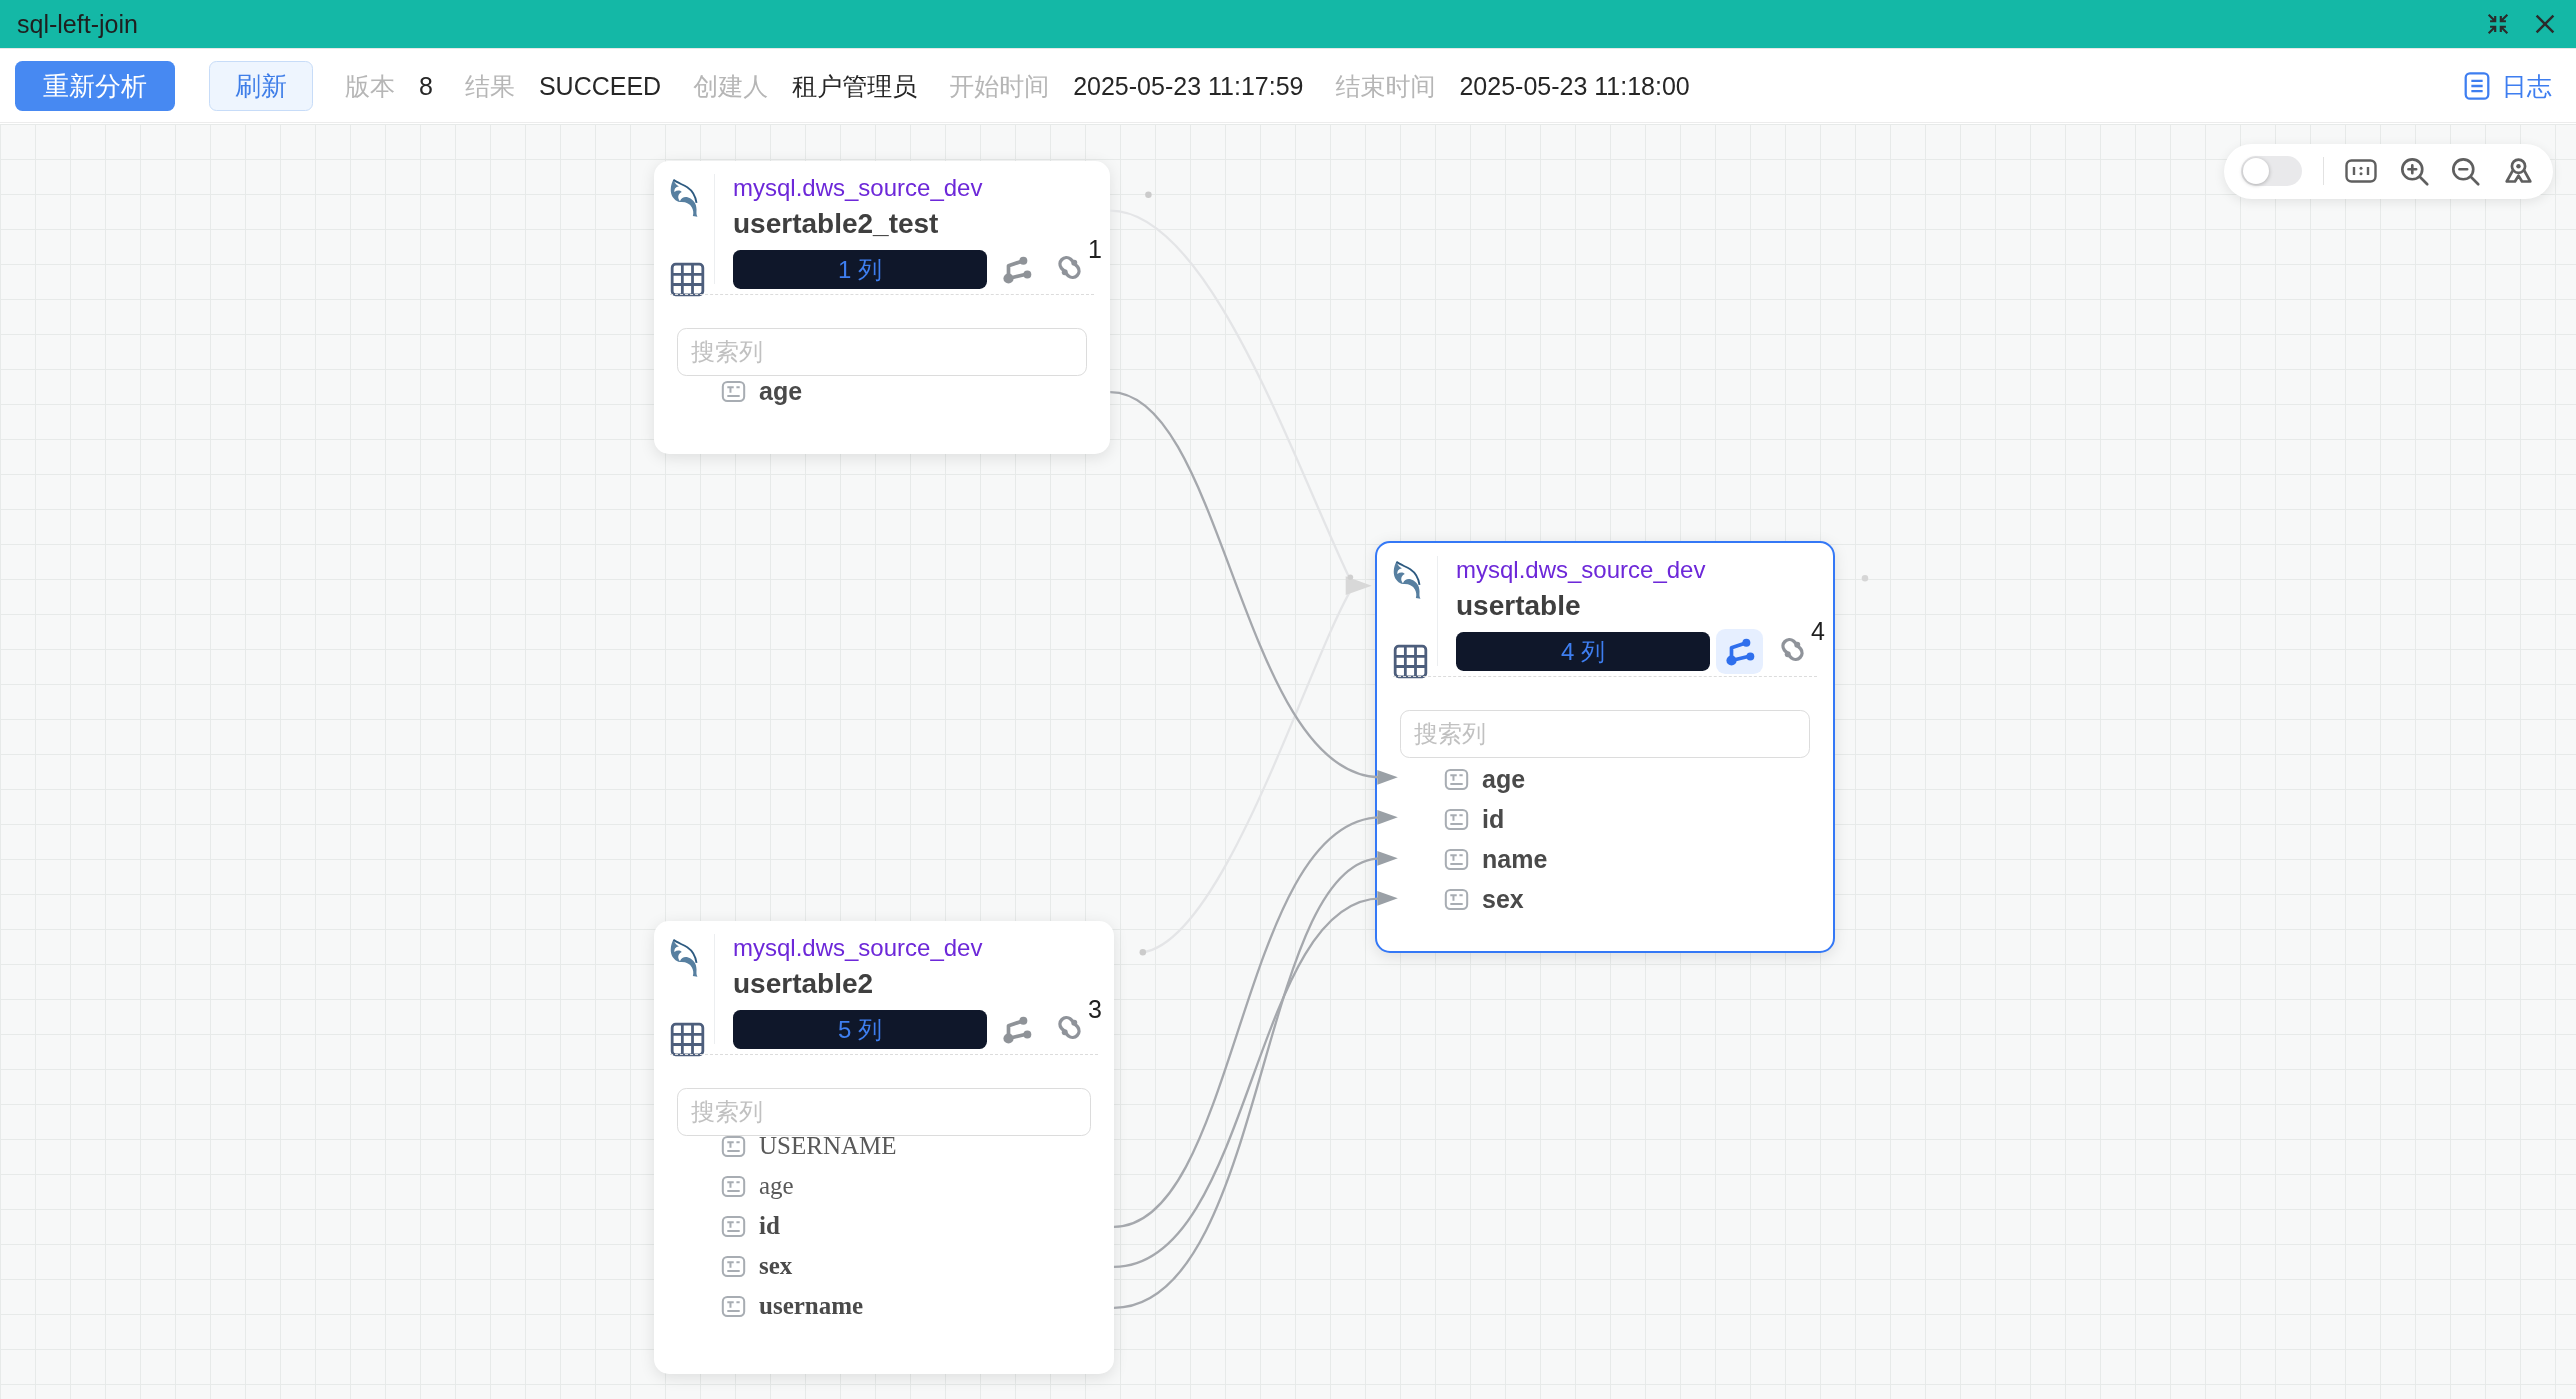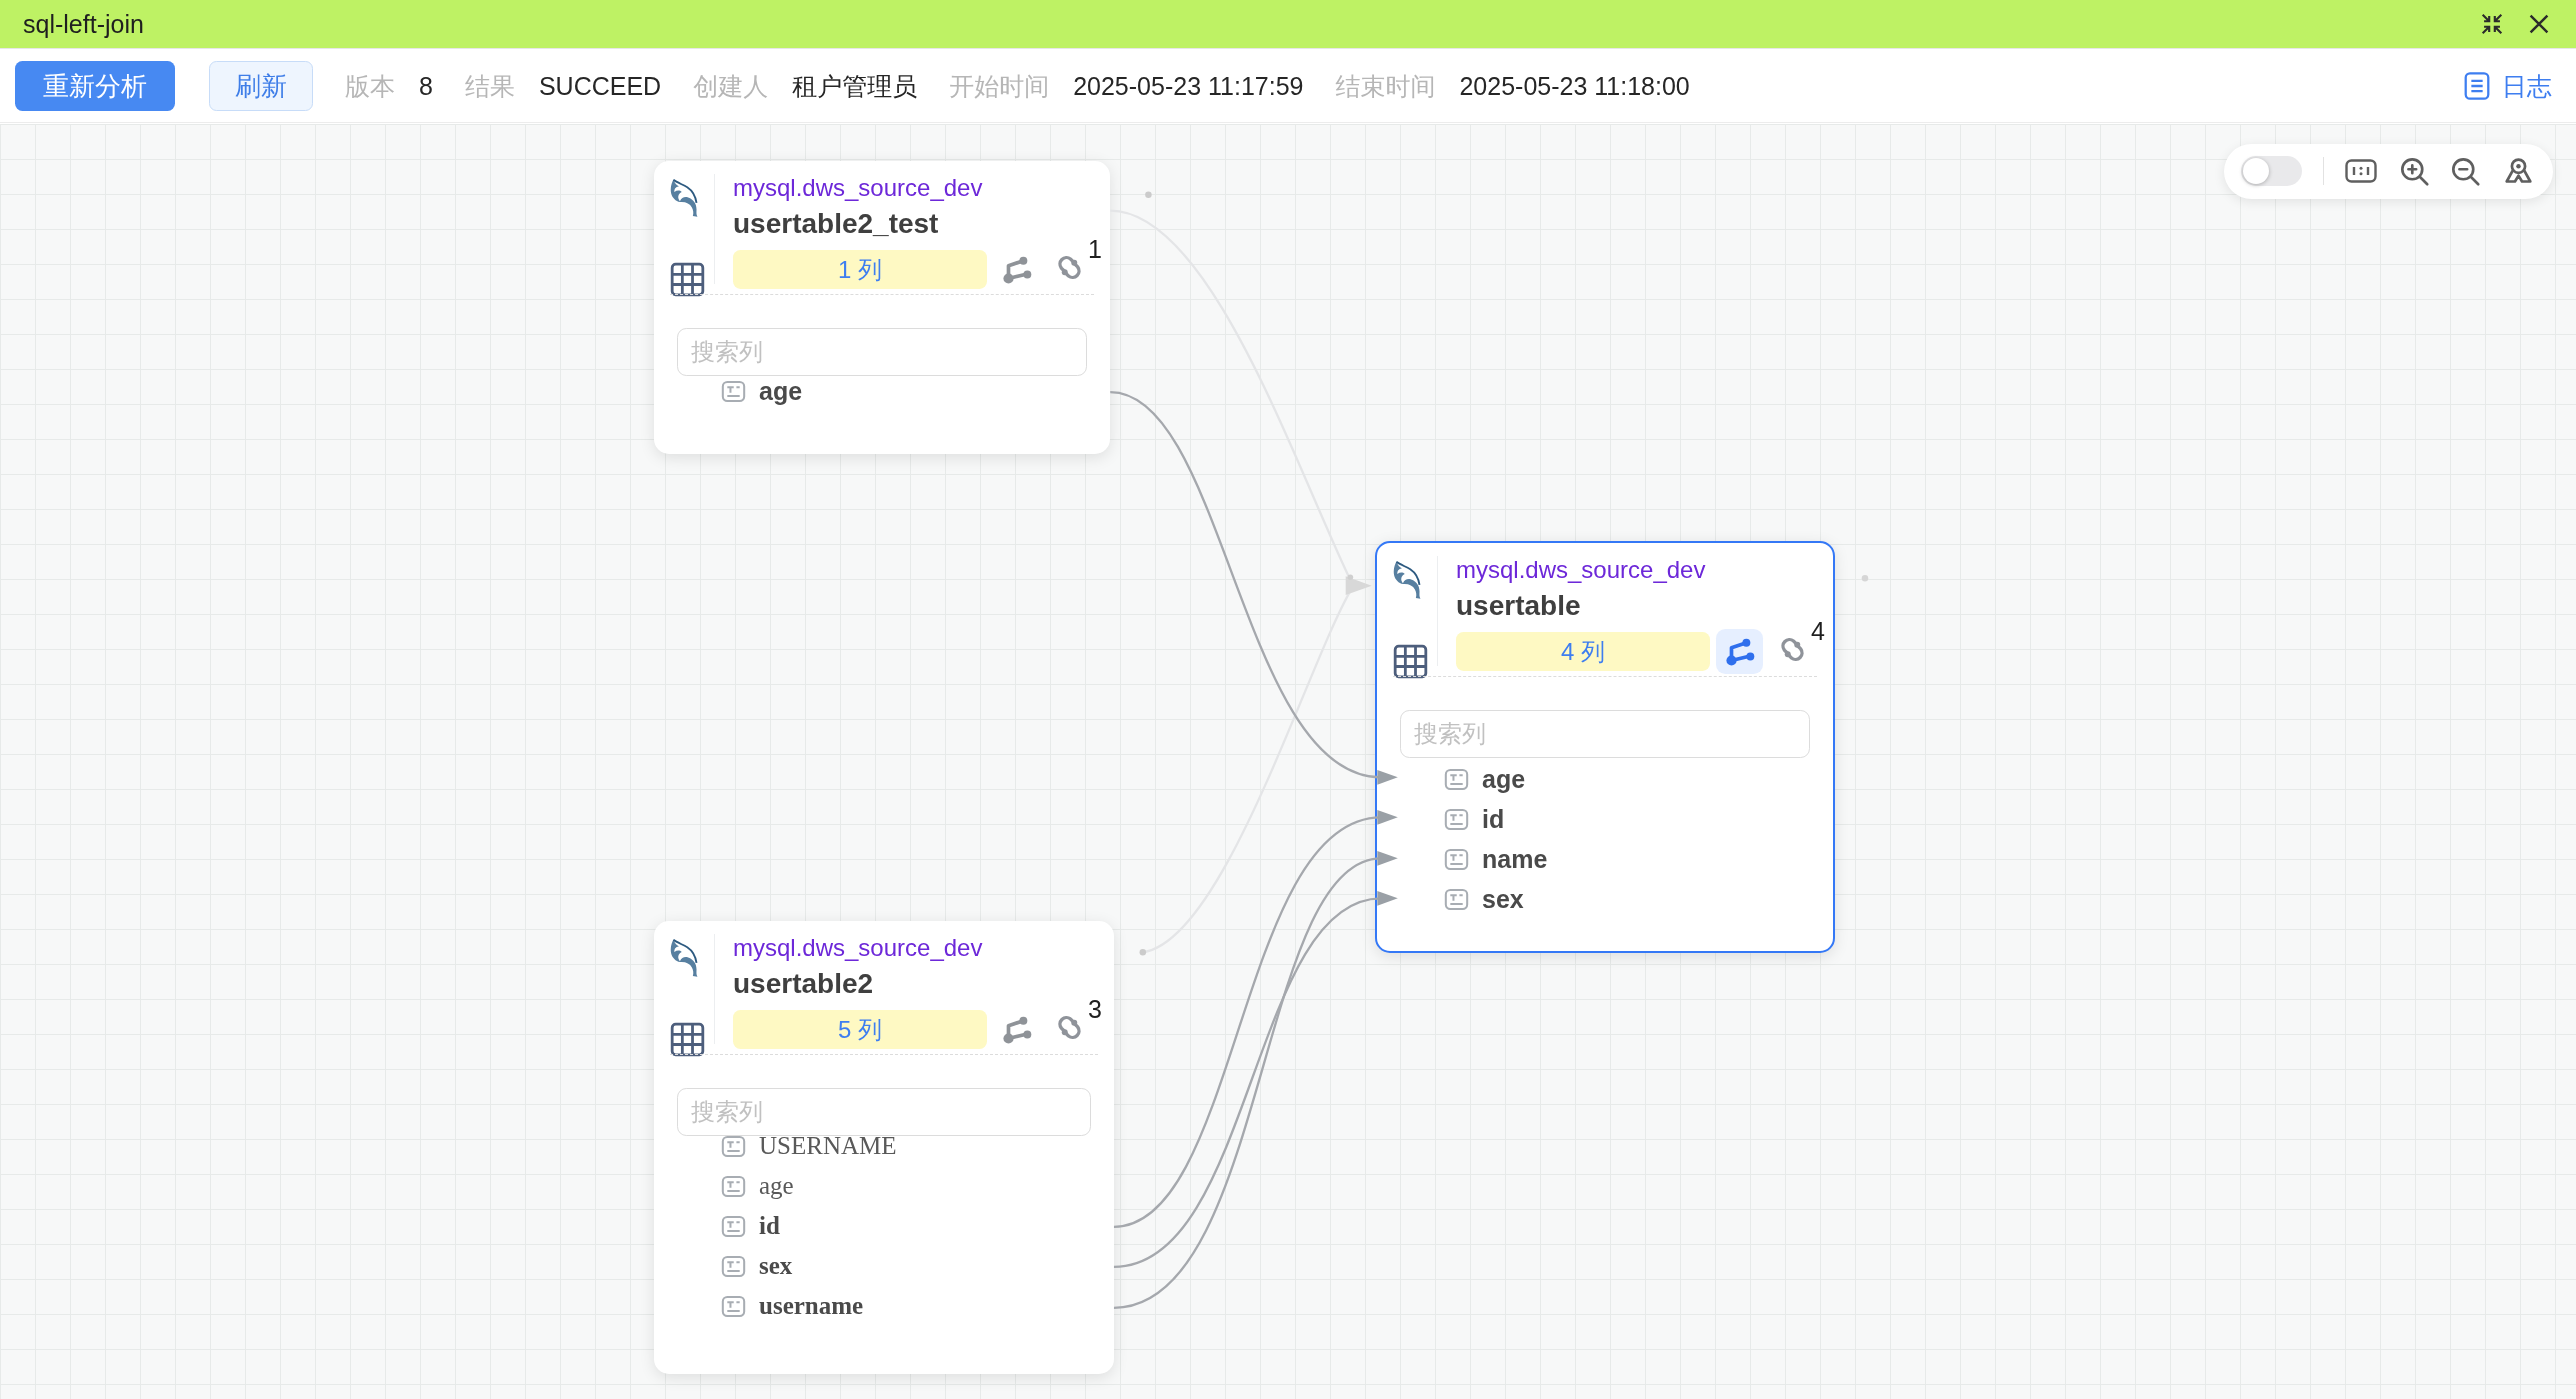--- a/index.html
+++ b/index.html
@@ -2,22 +2,22 @@
 <html style="font-size:15px"><head>
 <meta charset="utf-8">
 <style>
   html,body{margin:0;padding:0;}
   body{
     width:2576px;height:1400px;position:relative;overflow:hidden;
     font-family:"Liberation Sans","DejaVu Sans",sans-serif;
     background:#ffffff;
   }
   
-  .titlebar{position:absolute;top:0;left:0;width:2576px;height:49px;background:#bef264;
-    border-bottom:0.9px solid #e7e7e7;display:flex;align-items:center;padding:0 23px;box-sizing:border-box;}
+  .titlebar{position:absolute;top:0;left:0;width:2576px;height:49px;background:#14b8a6;
+    border-bottom:0.9px solid #e7e7e7;display:flex;align-items:center;padding:0 17px;box-sizing:border-box;}
   .title{font-size:25px;color:#1f1f1f;}
   .titlebar .winbtns{margin-left:auto;display:flex;align-items:center;gap:18.6px;}
   .winbtns svg{display:block;cursor:pointer;}
   
   .toolbar{position:absolute;top:50px;left:0;width:2576px;height:73px;background:#fff;
     border-bottom:0.9px solid #ececec;display:flex;align-items:center;padding:0 15px;box-sizing:border-box;}
   .btn-primary{height:50px;padding:0 28px;border:none;border-radius:7.4px;background:#4789f2;color:#fff;
     font-size:26px;font-family:inherit;cursor:pointer;}
   .btn-secondary{height:50px;padding:0 25px;margin-left:34px;border:1.9px solid #c7dcf8;border-radius:7.4px;
     background:#eef5fe;color:#3f7ee8;font-size:26px;font-family:inherit;cursor:pointer;}
@@ -31,21 +31,21 @@
     background-size:35px 35px;overflow:hidden;}
   .edge-layer{position:absolute;left:0;top:0;z-index:5;pointer-events:none;}
   
   .node{position:absolute;background:#fff;border-radius:15px;box-shadow:0 3.7px 15px rgba(0,0,0,.10);z-index:2;box-sizing:border-box;}
   .node.selected{border:2.8px solid #3478f6;}
   .mysql-icon{position:absolute;left:12px;top:13px;}
   .vdiv{position:absolute;left:60px;top:13px;height:110px;width:0;border-left:1.9px solid #eceef0;}
   .db-label{position:absolute;left:79px;top:13px;font-size:24px;color:#6d28d9;}
   .table-name{position:absolute;left:79px;top:47px;font-size:28px;font-weight:bold;color:#3f3f3f;}
   .grid-icon{position:absolute;left:14px;top:99px;}
-  .count-pill{position:absolute;left:79px;top:89px;width:254px;height:39px;background:#fef9c3;border-radius:7.4px;
+  .count-pill{position:absolute;left:79px;top:89px;width:254px;height:39px;background:#0f172a;border-radius:7.4px;
     display:flex;align-items:center;justify-content:center;font-size:24px;color:#3e7ef0;cursor:pointer;}
   .lineage-btn{position:absolute;left:339px;top:86px;width:47px;height:45px;border-radius:9.3px;
     display:flex;align-items:center;justify-content:center;cursor:pointer;}
   .lineage-btn.active{background:#e6efff;}
   .link-btn{position:absolute;left:398px;top:89px;width:37px;height:37px;cursor:pointer;}
   .link-sup{position:absolute;left:434px;top:74px;font-size:25px;color:#1f1f1f;}
   .hdash{position:absolute;left:16px;right:16px;top:133px;border-top:1.9px dashed #dcdcdc;}
   .search-input{position:absolute;left:23px;right:23px;top:167px;height:48px;box-sizing:border-box;
     border:1.9px solid #dcdcdc;border-radius:9.3px;background:#fff;font-size:24px;color:#555;
     padding:0 13px;font-family:inherit;outline:none;}

